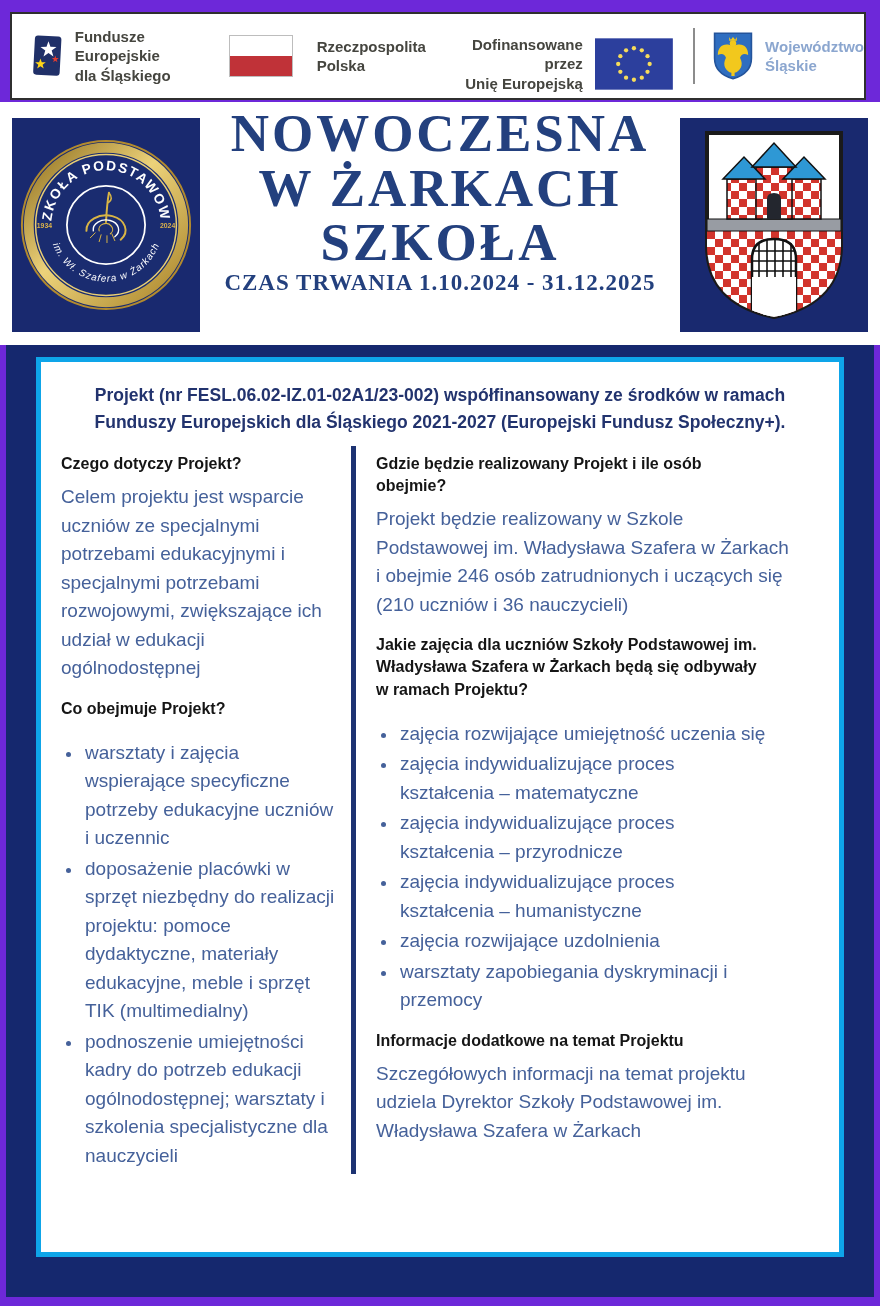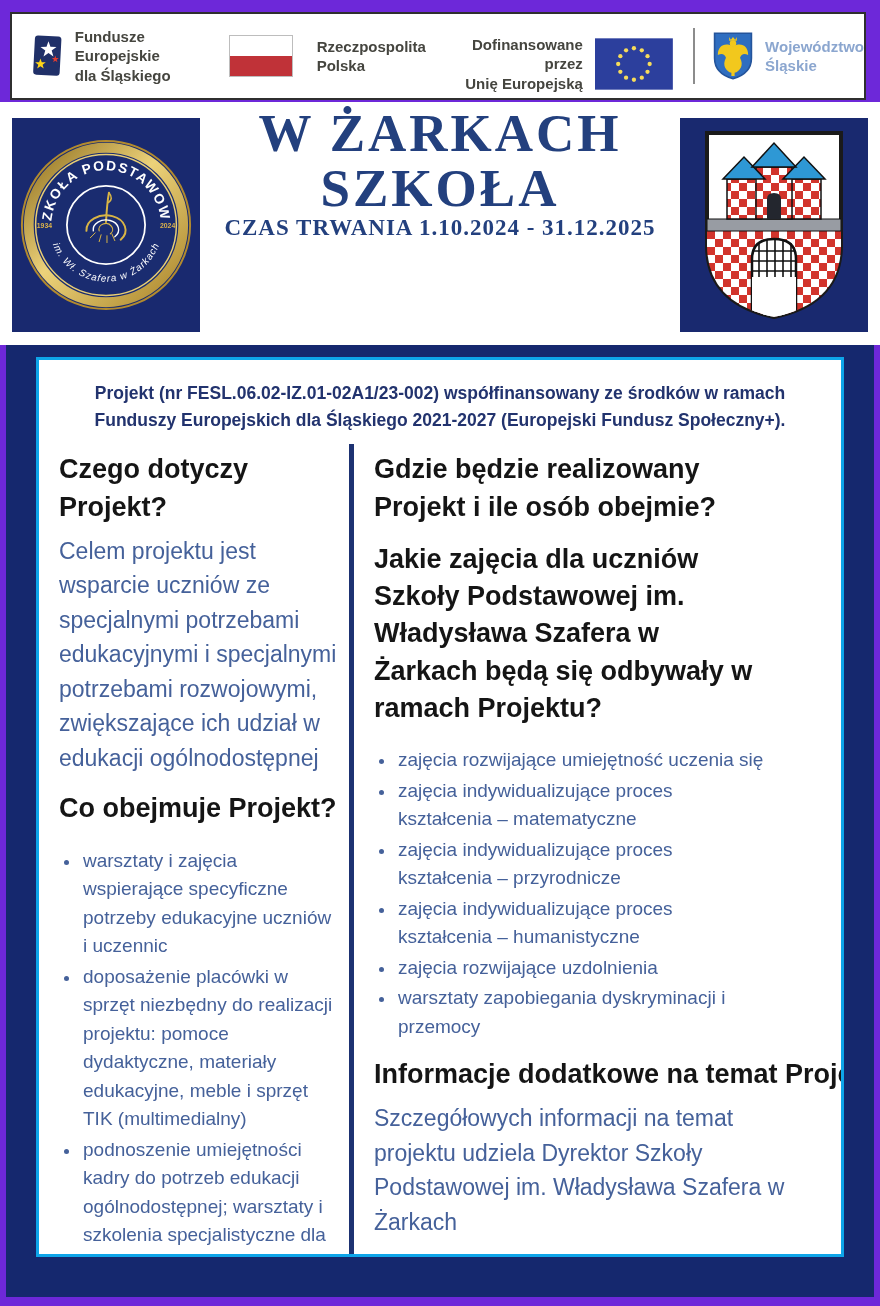--- a/index.html
+++ b/index.html
@@ -29,31 +29,31 @@
   .arms-block { margin-right:12px; }
   .title-center { flex:1; text-align:center; padding-top:4px;
     font-family:"Liberation Serif", serif; color:#23407e; }
   .kicker { font-size:27px; font-weight:700; letter-spacing:5px; }
   .tline { font-size:53px; font-weight:700; letter-spacing:3px; line-height:1.03; }
   .duration { font-size:23px; font-weight:700; letter-spacing:1px; }
 
   
   .poster { position:absolute; top:345px; left:6px; width:868px; height:952px; background:#15286e; }
   .panel { margin:12px 30px; width:808px; height:900px; background:#fff;
-    border:3px solid #0ea5e9; padding:14px 20px 0; overflow:hidden; }
+    border:5px solid #0ea5e9; padding:14px 20px 0; overflow:hidden; }
   .intro { text-align:center; font-weight:700; color:#22336e; font-size:17.5px;
     line-height:1.55; max-width:742px; margin:6px auto 2px; }
 
   .columns { display:flex; margin-top:10px; }
   .col-left  { width:290px; padding-right:12px; flex:0 0 auto; }
   .col-div   { width:5px; background:#1d3272; flex:0 0 auto; }
   .col-right { flex:1; padding-left:20px; }
-  .sec { font-size:27px; font-weight:700; color:#151515; line-height:1.38; margin:15px 0 8px; }
+  .sec { font-size:16px; font-weight:700; color:#151515; line-height:1.38; margin:15px 0 8px; }
   .columns .first { margin-top:7px; }
-  .col p { font-size:23px; color:#45619a; line-height:1.5; margin:0 0 4px; }
+  .col p { font-size:19px; color:#45619a; line-height:1.5; margin:0 0 4px; }
   .col ul { margin:19px 0 4px; padding-left:21px; color:#45619a; }
   .col li { font-size:19px; line-height:1.5; padding-left:3px; margin-bottom:2px; }
   .col li::marker { font-size:15px; }
   .col-right .mw { max-width:388px; }
   .col-right p  { max-width:414px; }
   .col-right li { max-width:370px; }
   .col-right .wide { max-width:none; white-space:nowrap; }
 </style>
 </head>
 <body>
@@ -171,20 +171,21 @@
           <path d="M 3,-33 C 6.5,-29 6,-25 2.5,-23" stroke="#d9b545" stroke-width="1.6"></path>
           <path d="M -20 6 A 20 15 0 1 1 15 15" stroke="#d9b545" stroke-width="2"></path>
           <path d="M -13 6 A 13 10 0 1 1 9 12" stroke="#ffffff" stroke-width="1.4"></path>
           <path d="M -7 6 A 7 6 0 1 1 4.5 9" stroke="#d9b545" stroke-width="1.2"></path>
           <path d="M -16,13 L -11,8 M -7,17 L -5,10 M 1,18 L 1,11 M 9,16 L 6,9" stroke="#d9b545" stroke-width="1"></path>
         </g>
       </svg>
     </div>
 
     <div class="title-center">
+      <div class="tline">NOWOCZESNA</div>
       <div class="tline">W ŻARKACH</div>
       <div class="tline">SZKOŁA</div>
       <div class="duration">CZAS TRWANIA 1.10.2024 - 31.12.2025</div>
     </div>
 
     <div class="navy-block arms-block">
       <svg width="150" height="196" viewBox="0 0 150 196">
         <defs>
           <clipPath id="shieldClip">
             <path d="M8 6 H142 V118 Q142 176 75 190 Q8 176 8 118 Z"></path>
@@ -224,20 +225,21 @@
             <li>warsztaty i zajęcia wspierające specyficzne potrzeby edukacyjne uczniów i uczennic</li>
             <li>doposażenie placówki w sprzęt niezbędny do realizacji projektu: pomoce dydaktyczne, materiały edukacyjne, meble i sprzęt TIK (multimedialny)</li>
             <li>podnoszenie umiejętności kadry do potrzeb edukacji ogólnodostępnej; warsztaty i szkolenia specjalistyczne dla nauczycieli</li>
           </ul>
         </div>
 
         <div class="col-div"></div>
 
         <div class="col col-right">
           <h3 class="sec first mw">Gdzie będzie realizowany Projekt i ile osób obejmie?</h3>
+          <p>Projekt będzie realizowany w Szkole Podstawowej im. Władysława Szafera w Żarkach i obejmie 246 osób zatrudnionych i uczących się (210 uczniów i 36 nauczycieli)</p>
           <h3 class="sec mw">Jakie zajęcia dla uczniów Szkoły Podstawowej im. Władysława Szafera w Żarkach będą się odbywały w ramach Projektu?</h3>
           <ul>
             <li>zajęcia rozwijające umiejętność uczenia się</li>
             <li>zajęcia indywidualizujące proces kształcenia – matematyczne</li>
             <li>zajęcia indywidualizujące proces kształcenia – przyrodnicze</li>
             <li>zajęcia indywidualizujące proces kształcenia – humanistyczne</li>
             <li>zajęcia rozwijające uzdolnienia</li>
             <li>warsztaty zapobiegania dyskryminacji i przemocy</li>
           </ul>
           <h3 class="sec wide">Informacje dodatkowe na temat Projektu</h3>

